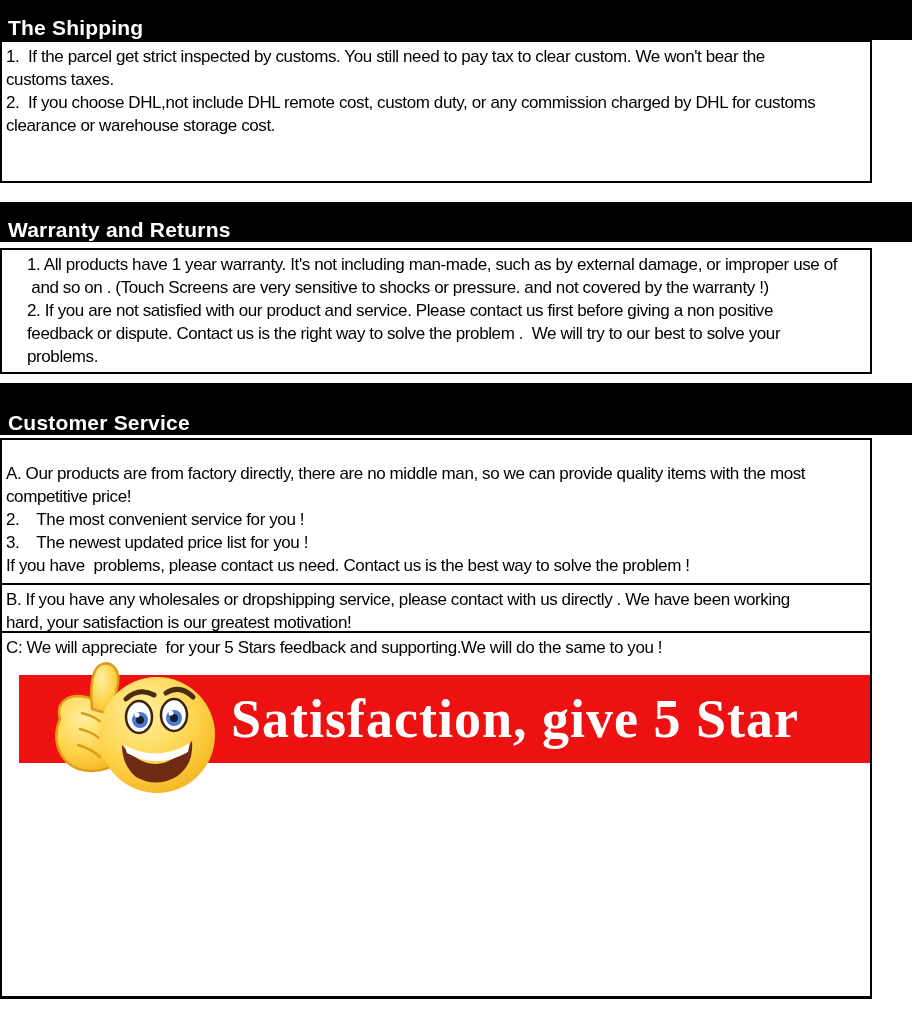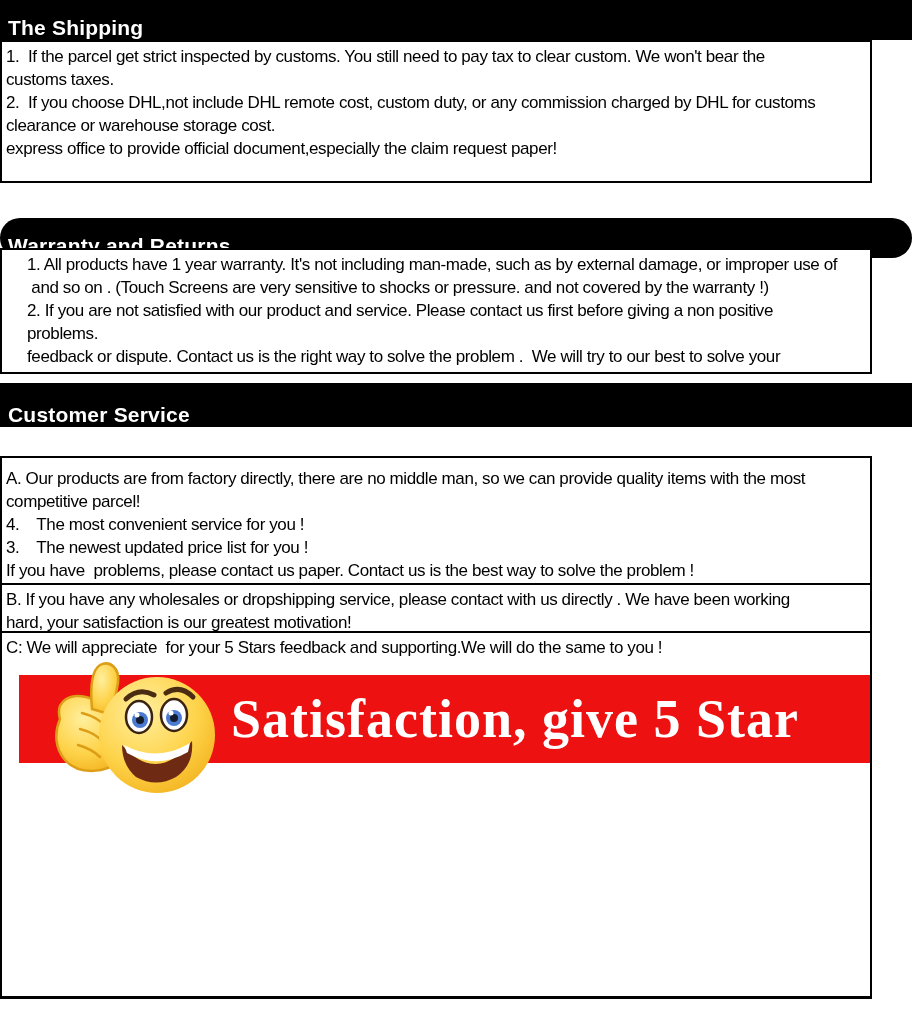--- a/index.html
+++ b/index.html
@@ -8,24 +8,24 @@
   .hdr{position:absolute;left:0;width:912px;height:40px;background:#000;color:#fff;
        display:flex;align-items:flex-end;font-weight:bold;font-size:21px;padding-left:8px;
        box-sizing:border-box;letter-spacing:0.2px;}
   .box{position:absolute;left:0;width:872px;border:2px solid #000;background:#fff;
        box-sizing:border-box;overflow:hidden;}
   .tline{white-space:pre;font-size:17px;line-height:23px;letter-spacing:-0.4px;
          padding-left:4px;}
   
   #hdr-shipping{top:0;}
   #box-shipping{top:40px;height:143px;padding-top:3px;}
-  #hdr-warranty{top:218px;border-radius:20px;}
+  #hdr-warranty{top:202px;}
   #box-warranty{top:248px;height:126px;padding-top:3px;padding-left:21px;}
-  #hdr-service{top:383px;height:44px;}
-  #box-service-a{top:456px;height:152px;padding-top:9px;}
+  #hdr-service{top:383px;height:52px;}
+  #box-service-a{top:438px;height:152px;padding-top:22px;}
   #box-service-b{top:583px;height:59px;padding-top:3px;}
   #box-service-c{top:631px;height:368px;border-bottom-width:3px;padding-top:3px;}
   
   .banner{position:absolute;left:17px;top:42px;width:854px;height:88px;}
   .banner-text{position:absolute;left:212px;top:50%;transform:translateY(-50%);
                color:#fff;font-family:"Liberation Serif",serif;font-weight:bold;
                font-size:54px;letter-spacing:1px;white-space:pre;}
   .emoji{position:absolute;left:36px;top:20px;width:190px;height:148px;}
   .defs-holder{position:absolute;width:0;height:0;overflow:hidden;}
 </style>
@@ -50,43 +50,42 @@
   </svg>
 
   <div class="hdr" id="hdr-shipping">
     <span>The Shipping</span>
   </div>
   <div class="box" id="box-shipping">
     <div class="tline">1.  If the parcel get strict inspected by customs. You still need to pay tax to clear custom. We won't bear the</div>
     <div class="tline">customs taxes.</div>
     <div class="tline">2.  If you choose DHL,not include DHL remote cost, custom duty, or any commission charged by DHL for customs</div>
     <div class="tline">clearance or warehouse storage cost.</div>
-    <div class="tline">express office to provide official document,especially the claim request paper!</div>
   </div>
 
   <div class="hdr" id="hdr-warranty">
     <span>Warranty and Returns</span>
   </div>
   <div class="box" id="box-warranty">
     <div class="tline">1. All products have 1 year warranty. It's not including man-made, such as by external damage, or improper use of</div>
     <div class="tline"> and so on . (Touch Screens are very sensitive to shocks or pressure. and not covered by the warranty !)</div>
     <div class="tline">2. If you are not satisfied with our product and service. Please contact us first before giving a non positive</div>
+    <div class="tline">feedback or dispute. Contact us is the right way to solve the problem .  We will try to our best to solve your</div>
     <div class="tline">problems.</div>
-    <div class="tline">feedback or dispute. Contact us is the right way to solve the problem .  We will try to our best to solve your</div>
   </div>
 
   <div class="hdr" id="hdr-service">
     <span>Customer Service</span>
   </div>
   <div class="box" id="box-service-a">
     <div class="tline">A. Our products are from factory directly, there are no middle man, so we can provide quality items with the most</div>
-    <div class="tline">competitive parcel!</div>
-    <div class="tline">4.    The most convenient service for you !</div>
+    <div class="tline">competitive price!</div>
+    <div class="tline">2.    The most convenient service for you !</div>
     <div class="tline">3.    The newest updated price list for you !</div>
-    <div class="tline">If you have  problems, please contact us paper. Contact us is the best way to solve the problem !</div>
+    <div class="tline">If you have  problems, please contact us need. Contact us is the best way to solve the problem !</div>
   </div>
   <div class="box" id="box-service-b">
     <div class="tline">B. If you have any wholesales or dropshipping service, please contact with us directly . We have been working</div>
     <div class="tline">hard, your satisfaction is our greatest motivation!</div>
   </div>
   <div class="box" id="box-service-c">
     <div class="tline">C: We will appreciate  for your 5 Stars feedback and supporting.We will do the same to you !</div>
 
     <div class="banner" id="satisfaction-banner" style="background: rgb(238, 17, 17); text-align: center;">
       <span class="banner-text">Satisfaction, give 5 Star</span>

